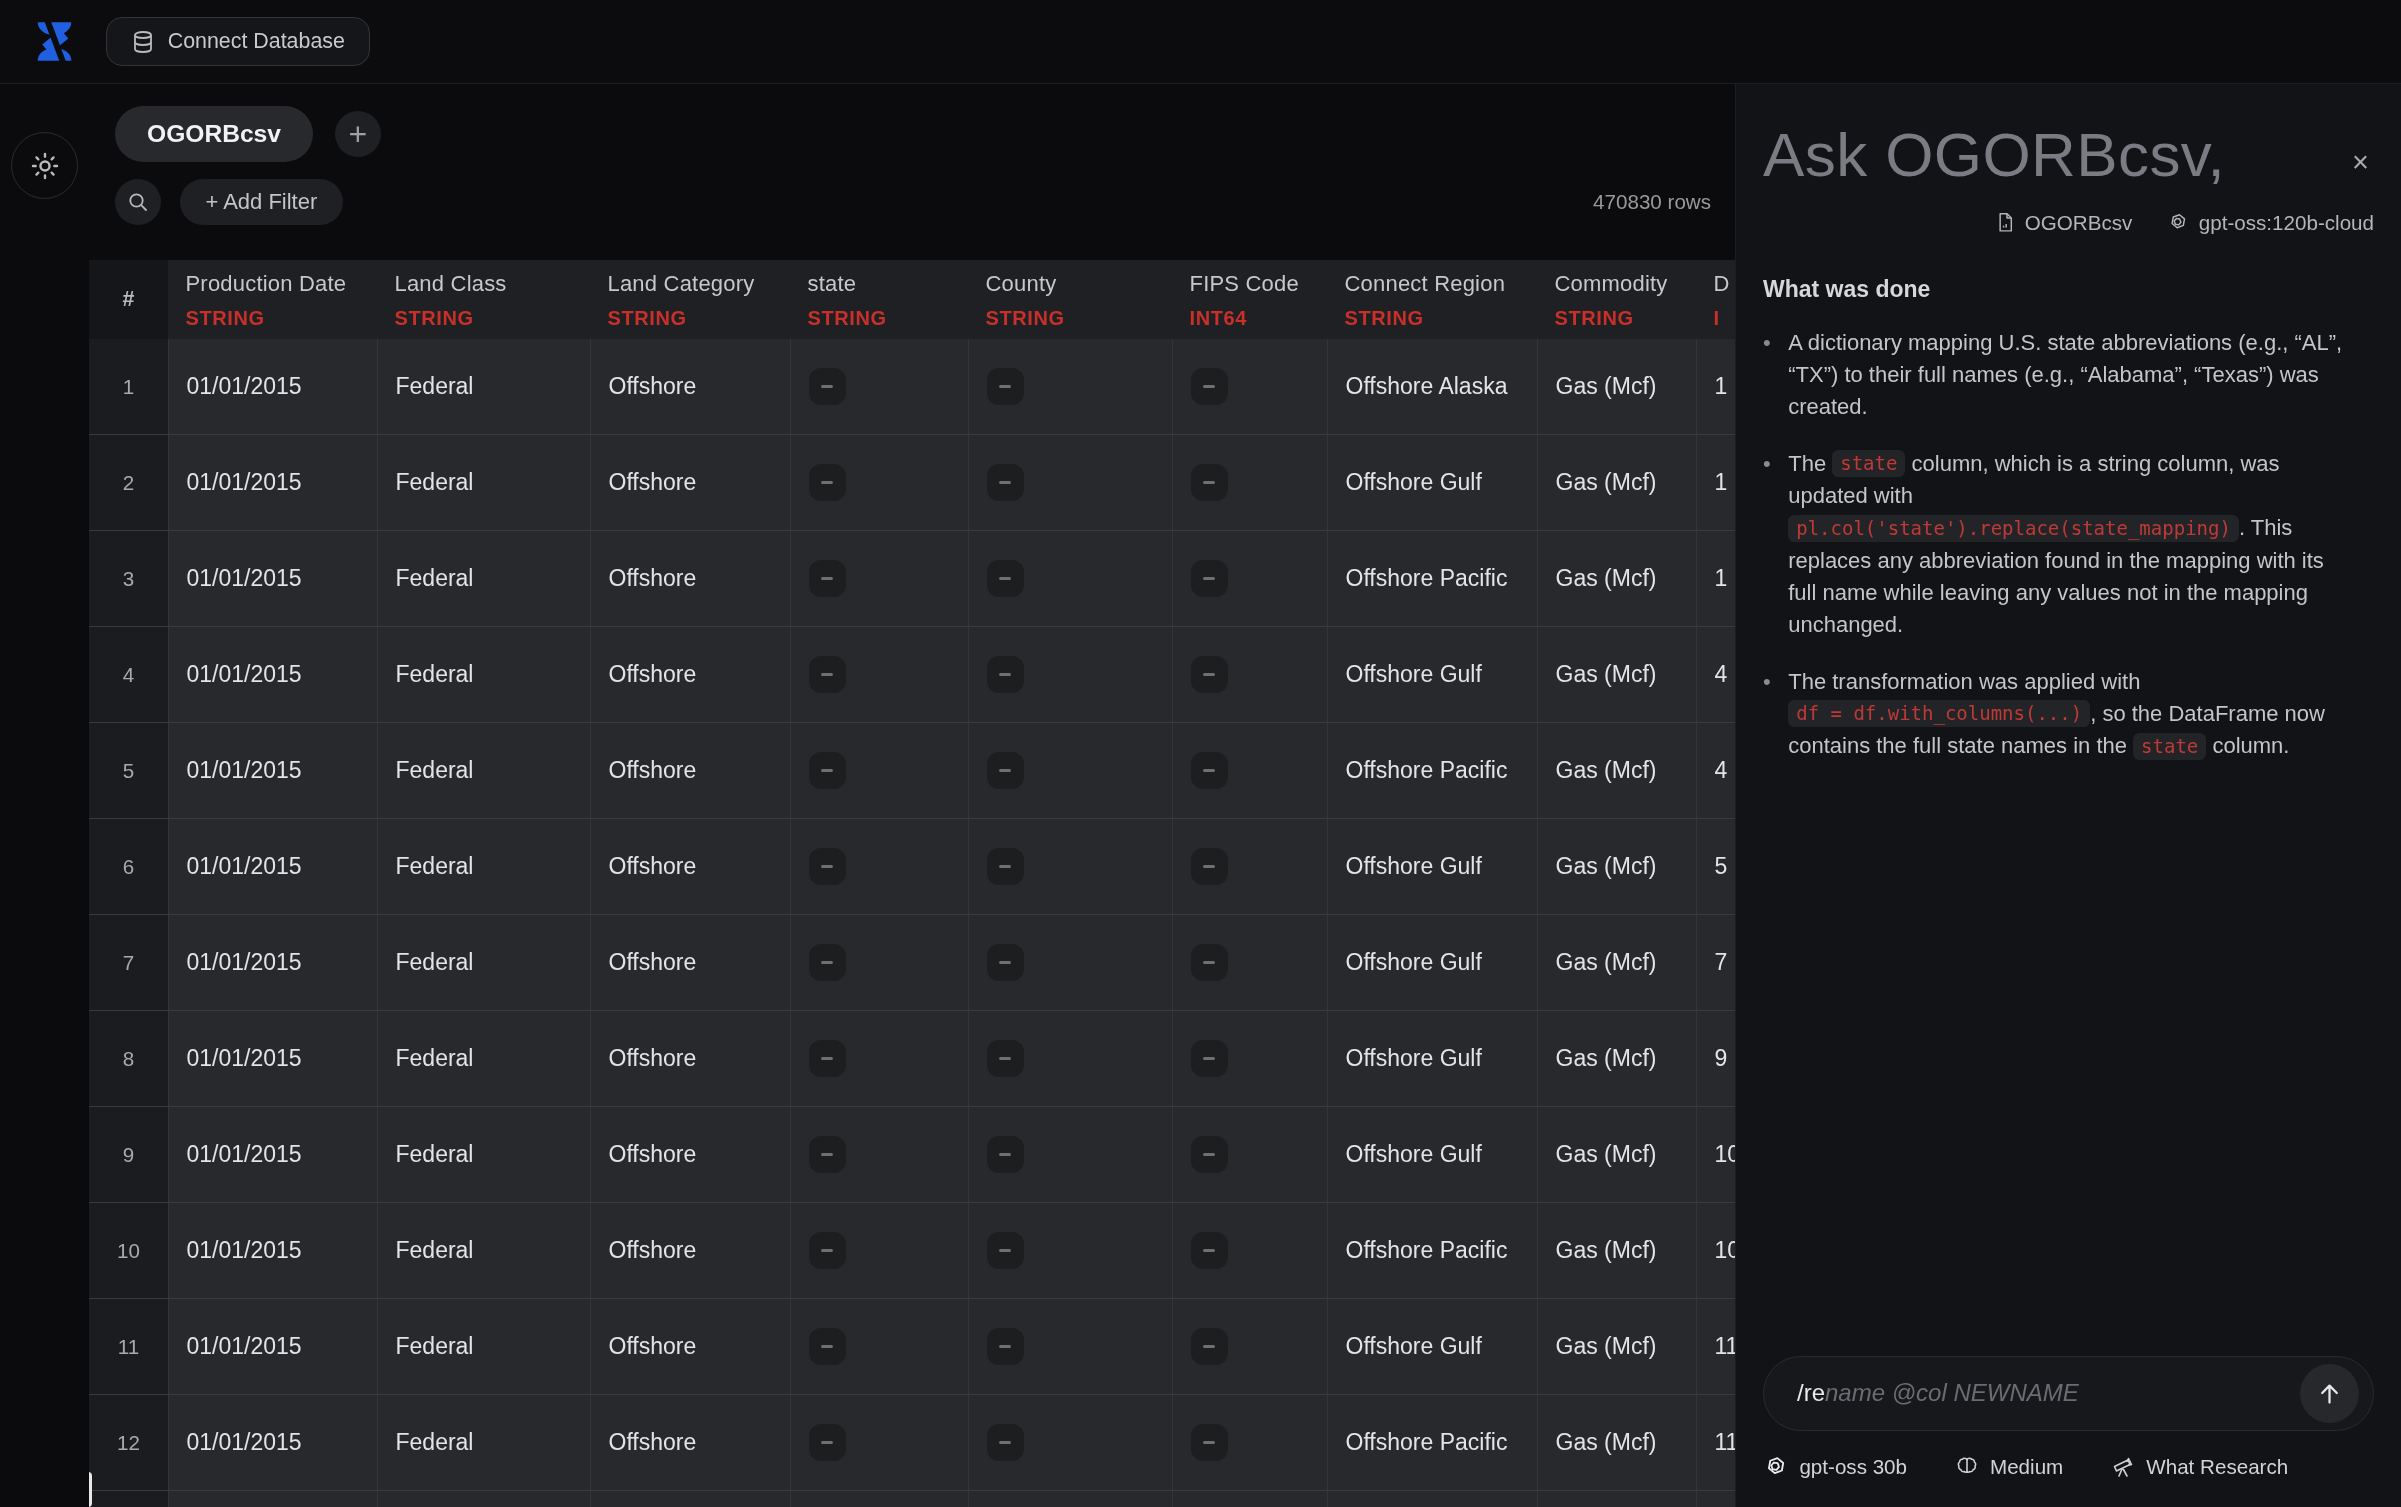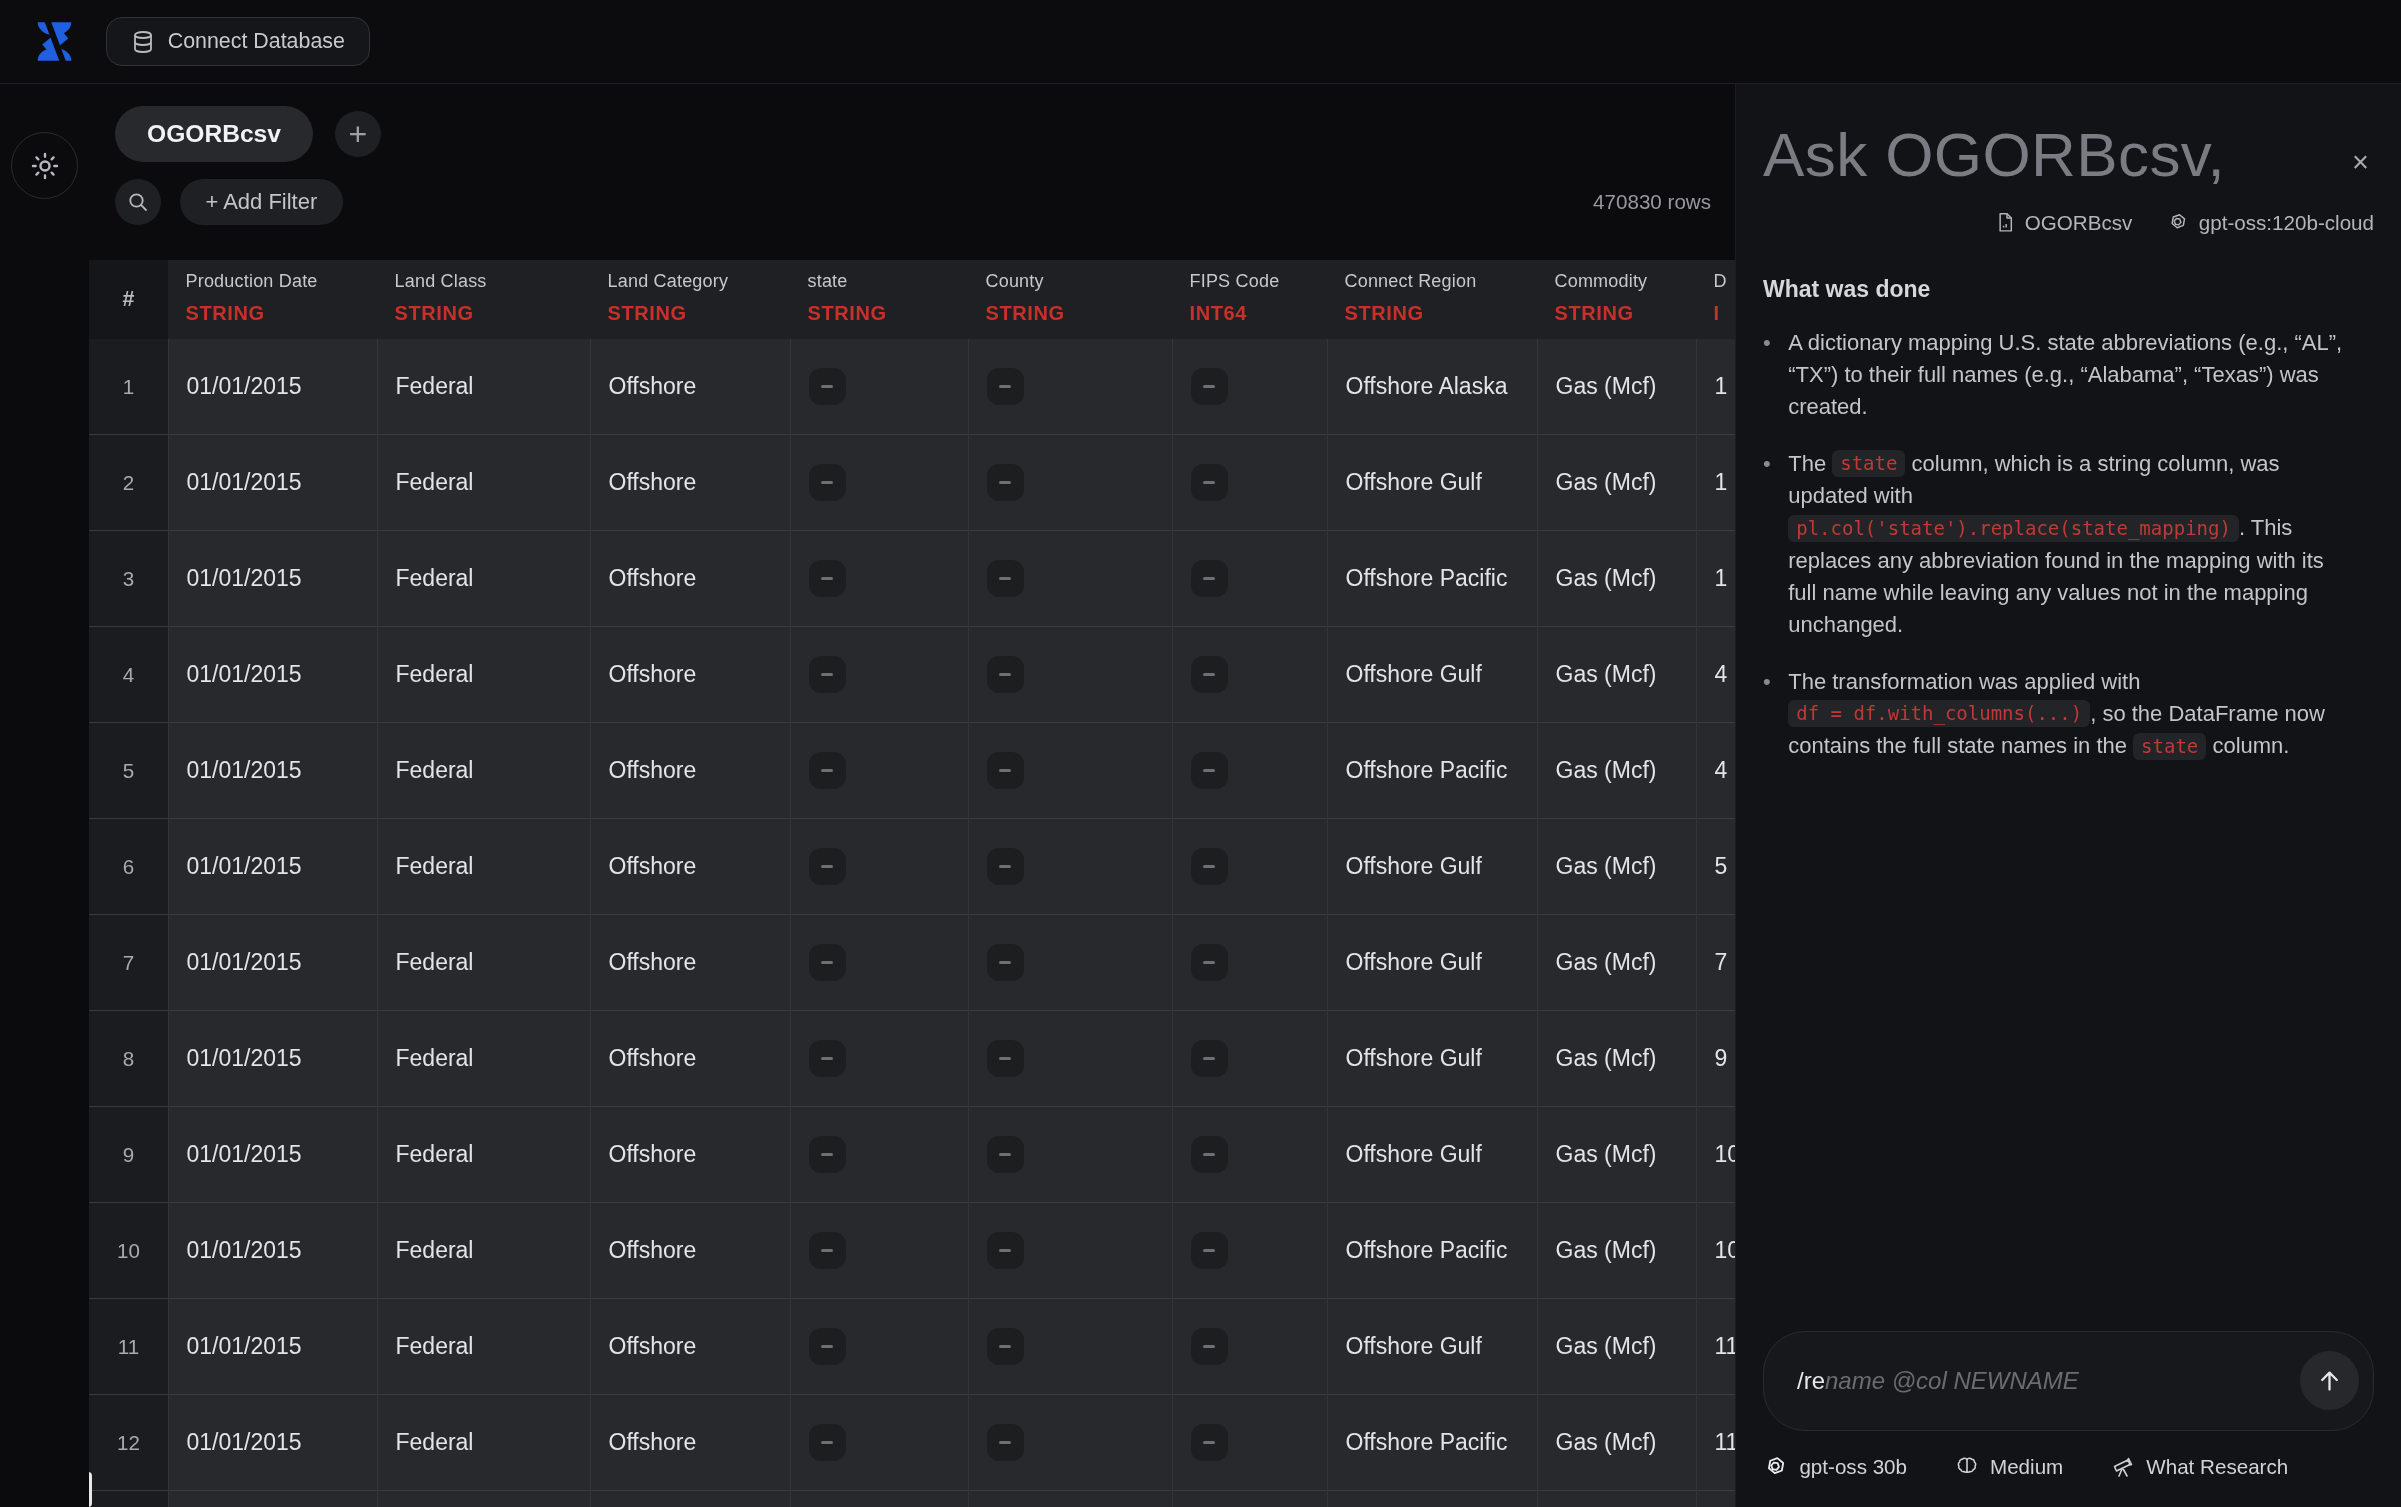--- a/index.html
+++ b/index.html
@@ -32,21 +32,21 @@
   .plus-glyph { font-size:32px; line-height:1; color:#9fa0a4; font-weight:300; }
   .toolbar-row2 { position:absolute; left:26px; top:95px; right:24px; display:flex; align-items:center; gap:19px; }
   .add-filter { height:46px; padding:0 25.4px; border-radius:23px; background:#1f2023; border:none;
     color:#c3c4c8; font-size:22px; display:flex; align-items:center; cursor:pointer; }
   .rows-count { margin-left:auto; color:#98999d; font-size:20.6px; }
 
   .grid { position:absolute; left:0; top:176px; right:auto; width:1985px; }
   .g-header { display:flex; height:79px; background:#1f2023; }
   .g-header .hcell { padding:11px 0 0 17.5px; }
   .g-header .hcell.gutter { background:#151619; display:flex; align-items:center; justify-content:center; padding:0; }
-  .hlabel { color:#c7c8cc; font-size:18px; font-weight:500; letter-spacing:0.2px; }
+  .hlabel { color:#c7c8cc; font-size:22px; font-weight:500; letter-spacing:0.2px; }
   .htype { margin-top:9.5px; color:#c9302a; font-size:20px; font-weight:700; letter-spacing:0.6px; }
   .hash { color:#b9babd; font-size:21.4px; font-weight:600; }
   .g-row { display:flex; height:96px; background:#28292c; }
   .cell { border-bottom:0.8px solid #3a3b3e; border-left:0.8px solid #343538;
     display:flex; align-items:center; padding-left:17.5px; color:#e3e4e6; font-size:23px; }
   .cell.gutter { background:#1b1c1f; border-left:none; justify-content:center; padding-left:0;
     color:#a9aaae; font-size:20.6px; }
   .dash-pill { width:37px; height:37px; border-radius:12px; background:#1d1e20;
     display:flex; align-items:center; justify-content:center; }
   .dash-pill i { display:block; width:12px; height:3.2px; background:#6f7073; border-radius:1.6px; }
@@ -69,21 +69,21 @@
   .meta-row { margin-top:20.6px; display:flex; justify-content:flex-end; align-items:center; gap:35px;
     color:#b4b5b9; font-size:20.6px; }
   .meta-item { display:flex; align-items:center; gap:9.5px; }
   .section-title { margin-top:41px; color:#d6d7da; font-size:23px; font-weight:700; }
   .bullets { margin-top:24px; list-style:none; display:flex; flex-direction:column; gap:24px; }
   .bullets li { display:flex; gap:17.5px; color:#c4c5c9; font-size:22px; line-height:1.47; max-width:588px; }
   .bullets .dot { color:#8a8b8f; flex:0 0 auto; }
   .inline-code { font-family:"DejaVu Sans Mono", monospace; font-size:19px; color:#bf3a36;
     background:#232427; border-radius:6.4px; padding:2.4px 8px; white-space:nowrap; }
   .chat-input-block { margin-top:auto; }
-  .input-pill { height:100px; border-radius:42px; background:#17181b; border:0.8px solid #2a2b2e;
+  .input-pill { height:75px; border-radius:42px; background:#17181b; border:0.8px solid #2a2b2e;
     display:flex; align-items:center; padding:0 14.3px 0 33px; cursor:text;justify-content:flex-end; }
   .typed { color:#e8e8ea; font-size:24px; font-weight:500; }
   .ghost { color:#6b6c72; font-size:24px; font-style:italic; }
   .send-btn { margin-left:auto; width:59px; height:59px; border-radius:50%; background:#27282b;
     border:none; display:flex; align-items:center; justify-content:center; cursor:pointer; }
   .chat-footer { margin-top:24px; display:flex; align-items:center; gap:48px; }
   .footer-item { display:flex; align-items:center; gap:11px; background:none; border:none;
     color:#d2d3d6; font-size:20.6px; cursor:pointer; }
 </style>
 </head>

